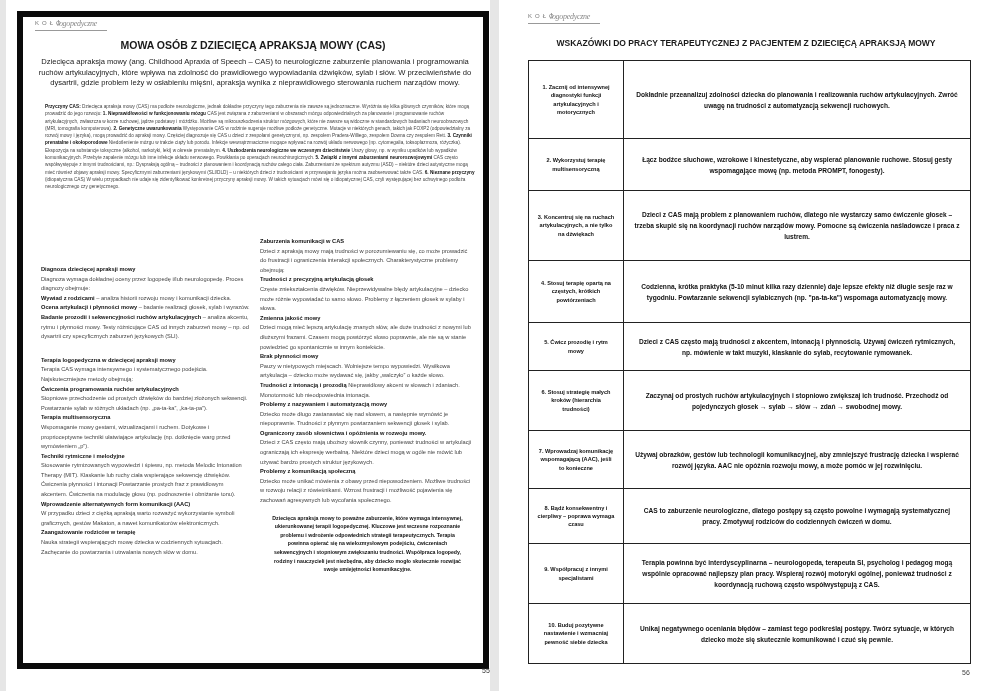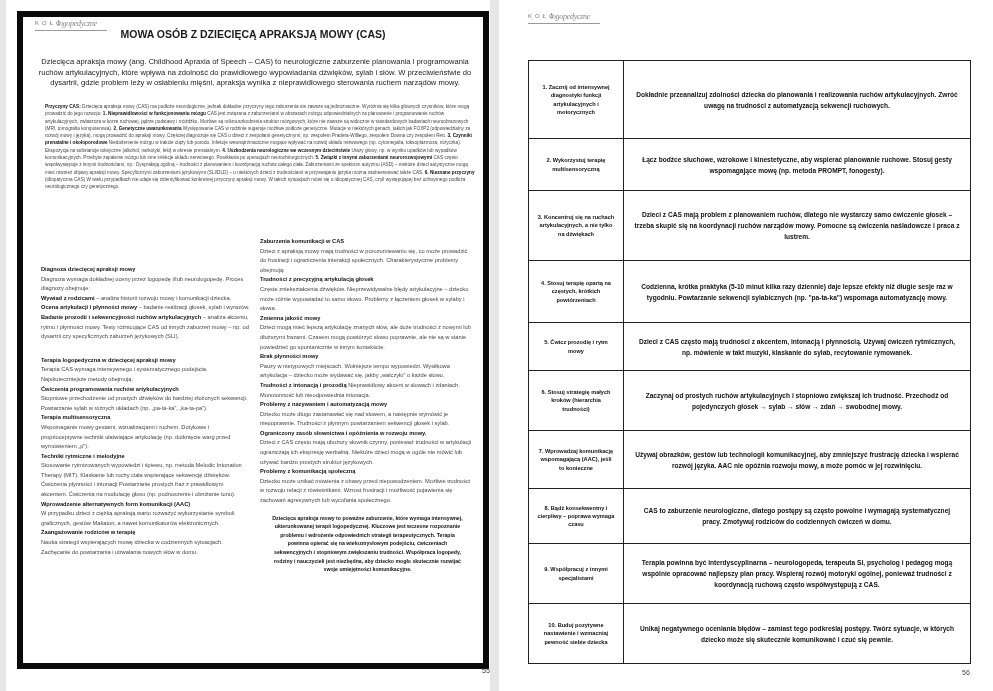--- a/index.html
+++ b/index.html
@@ -13,21 +13,21 @@
   .frame { position: absolute; left: 11px; top: 11px; width: 472px; height: 658px; border: 6px solid #0a0a0a; background: #fff; }
 
   .logo { position: absolute; height: 14px; }
   .logo .kolo { font-size: 6px; letter-spacing: 3px; color: #777; font-family: "Liberation Sans", sans-serif; position: absolute; left: 0; top: 0; }
   .logo .script { font-size: 8px; font-style: italic; color: #888; position: absolute; left: 22px; top: -1px; font-family: "Liberation Serif", serif; letter-spacing: -0.3px; }
   .logo .rule { position: absolute; left: 0; top: 10px; width: 72px; height: 1px; background: #999; }
   #logo-left { left: 12px; top: 3px; width: 80px; }
   #logo-right { left: 29px; top: 13px; width: 80px; }
 
   .title { position: absolute; font-weight: bold; text-align: center; }
-  #left-title { left: 0; top: 11px; width: 460px; font-size: 10.5px; }
+  #left-title { left: 0; top: 22px; width: 460px; font-size: 10.5px; }
   #left-intro { position: absolute; left: 12px; top: 40px; width: 440px; font-size: 7.6px; font-weight: normal; text-align: center; line-height: 10.6px; }
 
   #causes { position: absolute; left: 22px; top: 40px; width: 430px; font-size: 4.7px; line-height: 7.3px; color: #444; }
   #causes b { color: #111; }
 
   .col { position: absolute; font-size: 5.7px; line-height: 9.6px; color: #444; }
   .col .h { font-weight: bold; color: #111; }
   #col-a { left: 36px; top: 268px; width: 210px; }
   #col-b { left: 255px; top: 236px; width: 215px; }
   #col-a .block { margin-bottom: 14px; }
@@ -100,20 +100,21 @@
     <div id="page-num-left">55</div>
   </div>
 </div>
 
 <div class="page" id="page-right">
   <div class="logo" id="logo-right">
     <span class="kolo">KOŁO</span>
     <span class="script">logopedyczne</span>
     <span class="rule"></span>
   </div>
+  <div class="title" id="right-title">WSKAZÓWKI DO PRACY TERAPEUTYCZNEJ Z PACJENTEM Z DZIECIĘCĄ APRAKSJĄ MOWY</div>
   <table id="tips">
       <tbody id="tips-body">
         <tr style="height: 78px;">
           <td class="tc">1. Zacznij od intensywnej diagnostyki funkcji artykulacyjnych i motorycznych</td>
           <td class="dc">Dokładnie przeanalizuj zdolności dziecka do planowania i realizowania ruchów artykulacyjnych. Zwróć uwagę na trudności z automatyzacją sekwencji ruchowych.</td>
         </tr>
         <tr style="height: 52px;">
           <td class="tc">2. Wykorzystuj terapię multisensoryczną</td>
           <td class="dc">Łącz bodźce słuchowe, wzrokowe i kinestetyczne, aby wspierać planowanie ruchowe. Stosuj gesty wspomagające mowę (np. metoda PROMPT, fonogesty).</td>
         </tr>

